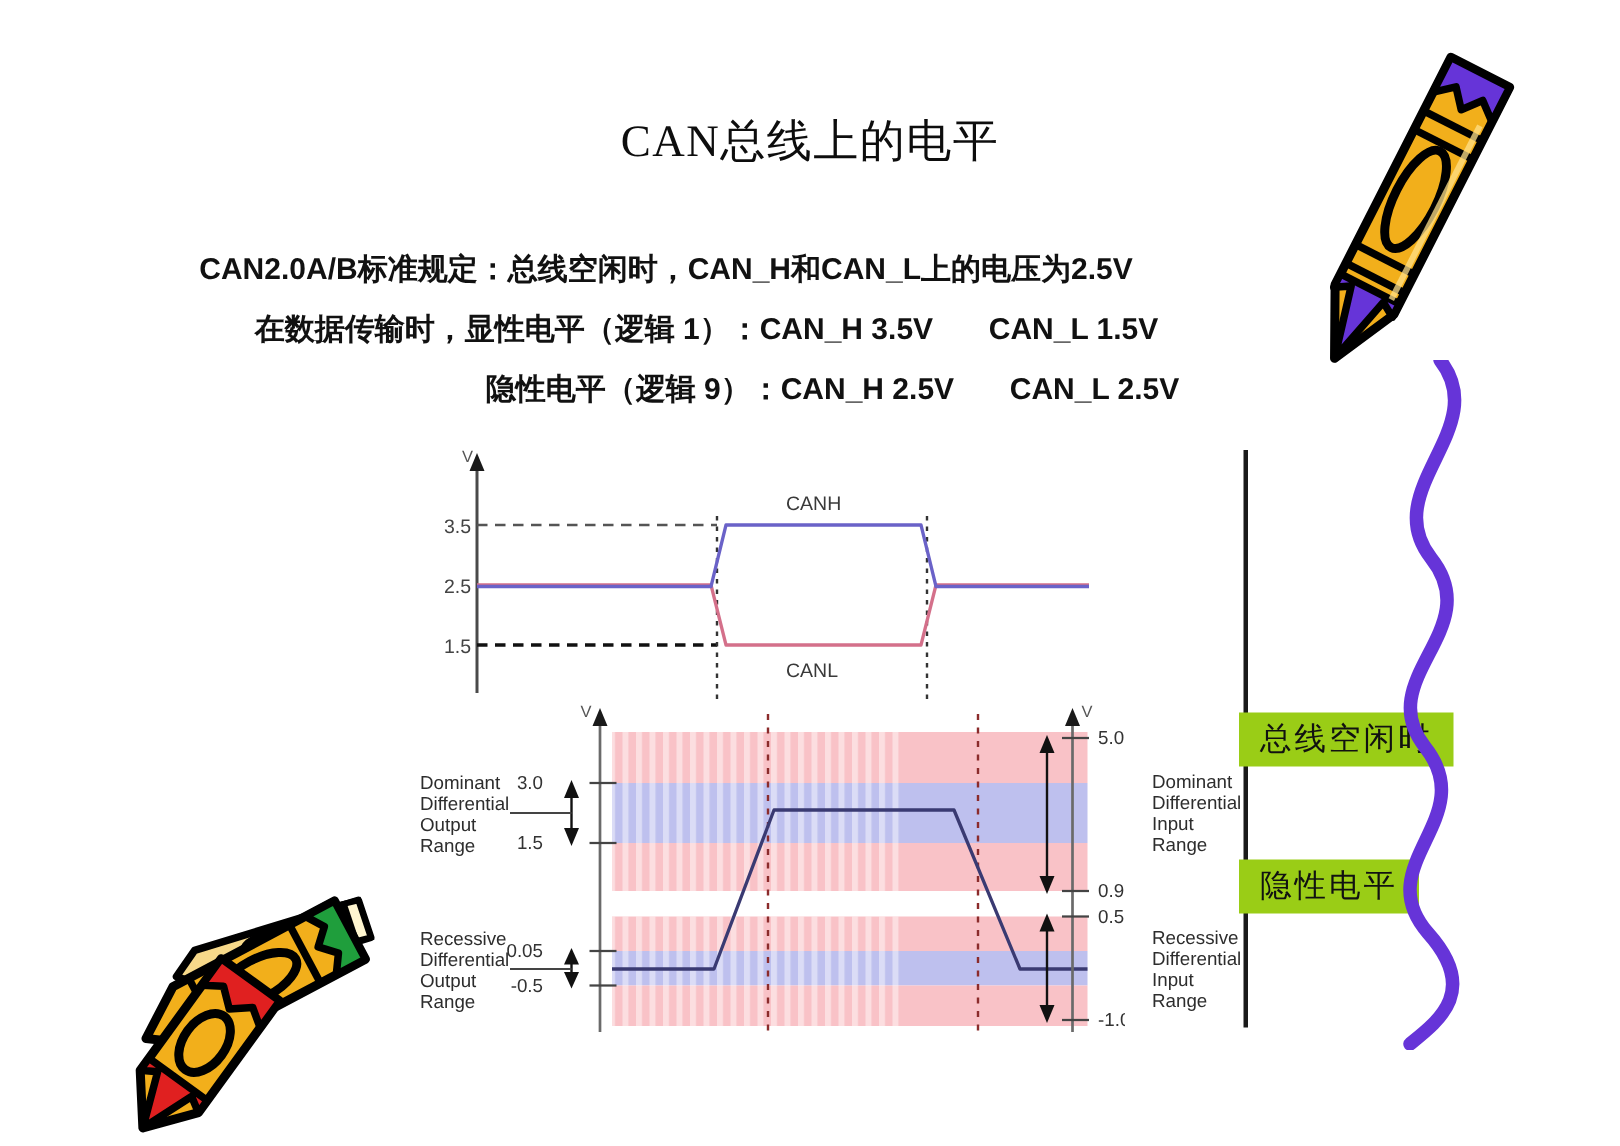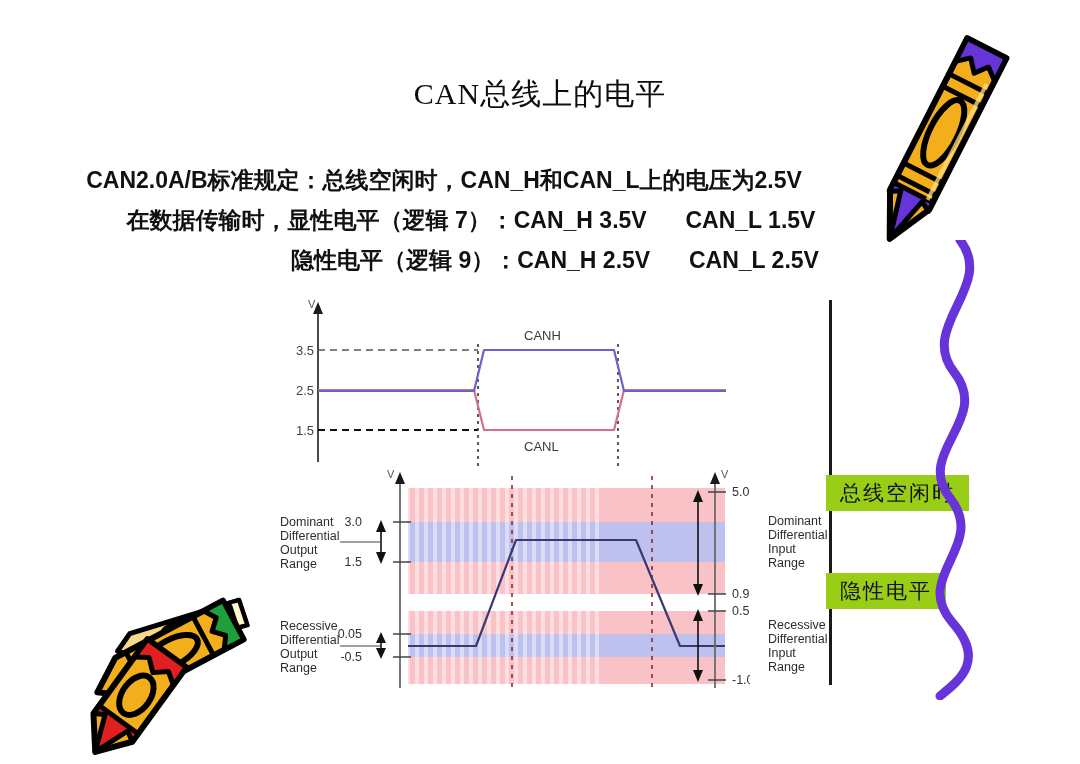--- a/index.html
+++ b/index.html
@@ -18,21 +18,21 @@
     position:absolute;left:0;right:0;top:74px;
     text-align:center;
     font-family:"Liberation Serif","DejaVu Serif",serif;
     font-size:30px;font-weight:400;letter-spacing:1px;
     color:#0d0d0d;white-space:nowrap;
   }
 
   
   .spec-lines{
     position:absolute;left:0;width:880px;top:160px;
-    font-size:23px;font-weight:bold;color:#111;
+    font-size:20px;font-weight:bold;color:#111;
     font-family:"Liberation Sans","DejaVu Sans",sans-serif;
   }
   .spec-line{height:40px;line-height:40px;white-space:nowrap;}
   .spec-line.l1{text-align:center;padding-left:8px;}
   .spec-line.l2{text-align:center;padding-left:62px;}
   .spec-line.l3{text-align:center;padding-left:230px;}
   .gap-sm{display:inline-block;width:26px;}
 
   
   .chart-top{position:absolute;left:296px;top:296px;width:440px;height:172px;}
@@ -69,21 +69,21 @@
 </head>
 <body>
 
 <div class="slide">
 
   <div class="title">CAN总线上的电平</div>
 
   <div class="spec-lines">
     <div class="spec-line l1">CAN2.0A/B标准规定：总线空闲时，CAN_H和CAN_L上的电压为2.5V</div>
     <div class="spec-line l2">
-      <span>在数据传输时，显性电平（逻辑 7）：CAN_H 3.5V</span>
+      <span>在数据传输时，显性电平（逻辑 1）：CAN_H 3.5V</span>
       <span class="gap-sm"></span>
       <span>CAN_L 1.5V</span>
     </div>
     <div class="spec-line l3">
       <span>隐性电平（逻辑 9）：CAN_H 2.5V</span>
       <span class="gap-sm"></span>
       <span>CAN_L 2.5V</span>
     </div>
   </div>
 

